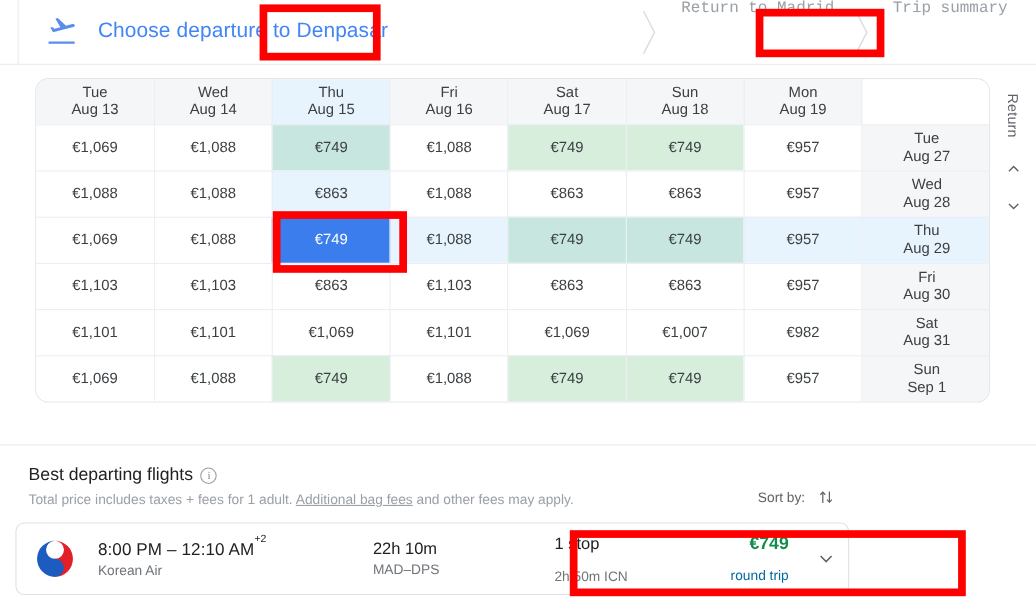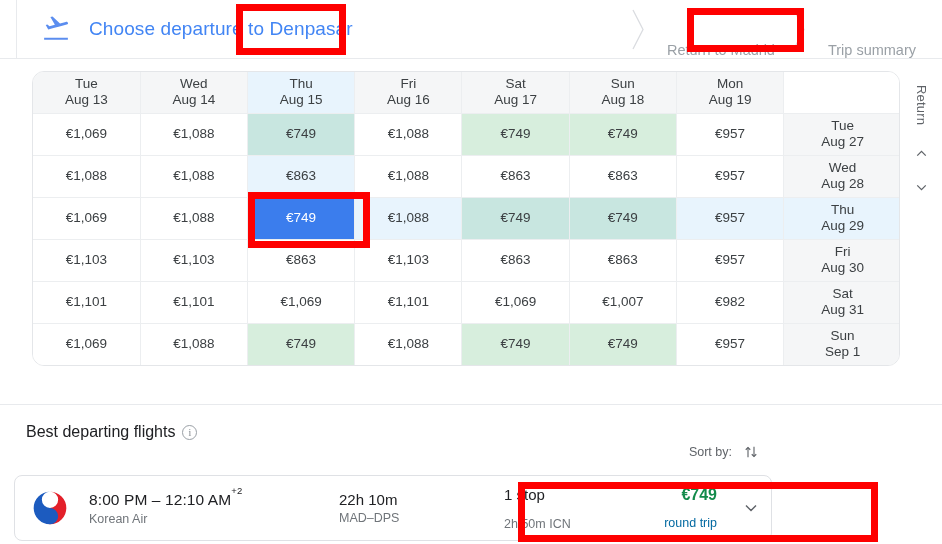--- a/index.html
+++ b/index.html
@@ -36,25 +36,26 @@
   }
   .hdr-title {
     font-size: 19px;
     color: #4285f4;
     letter-spacing: .1px;
     white-space: nowrap;
     text-align: right;
   }
   .crumb {
     display: flex;
-    align-items: flex-end;
+    align-items: flex-start;
     height: 100%;
     position: relative;
     padding: 0 18px 0 22px;
     white-space: nowrap;
+    font-family: Liberation Mono, monospace;
   }
   .crumb-sep {
     width: 13px; height: 59px;
     flex: none;
     position: relative;
   }
   .crumb-sep svg { display:block; }
   .crumb-txt {
     font-size: 14.5px;
     color: #9aa0a6;
@@ -441,20 +442,21 @@
 </div>
 
 <div class="sep-line"></div>
 <div class="best">
   <div class="best-head">
     <div class="best-head-l">
       <div class="best-title">
         <span>Best departing flights</span>
         <span class="info-i">i</span>
       </div>
+      <div class="best-sub"><span>Total price includes taxes + fees for 1 adult. </span><span class="lnk">Additional bag fees</span><span> and other fees may apply.</span></div>
     </div>
     <div class="sortby">
       <span>Sort by:</span>
       <span class="sort-ic">
         <svg width="18" height="18" viewBox="0 0 24 24" fill="none" stroke="currentColor" stroke-width="1.5">
           <path d="M8 19V6"></path>
             <path d="M5 9l3-3 3 3"></path>
           <path d="M16 5v13"></path>
             <path d="M13 15l3 3 3-3"></path>
         </svg>

